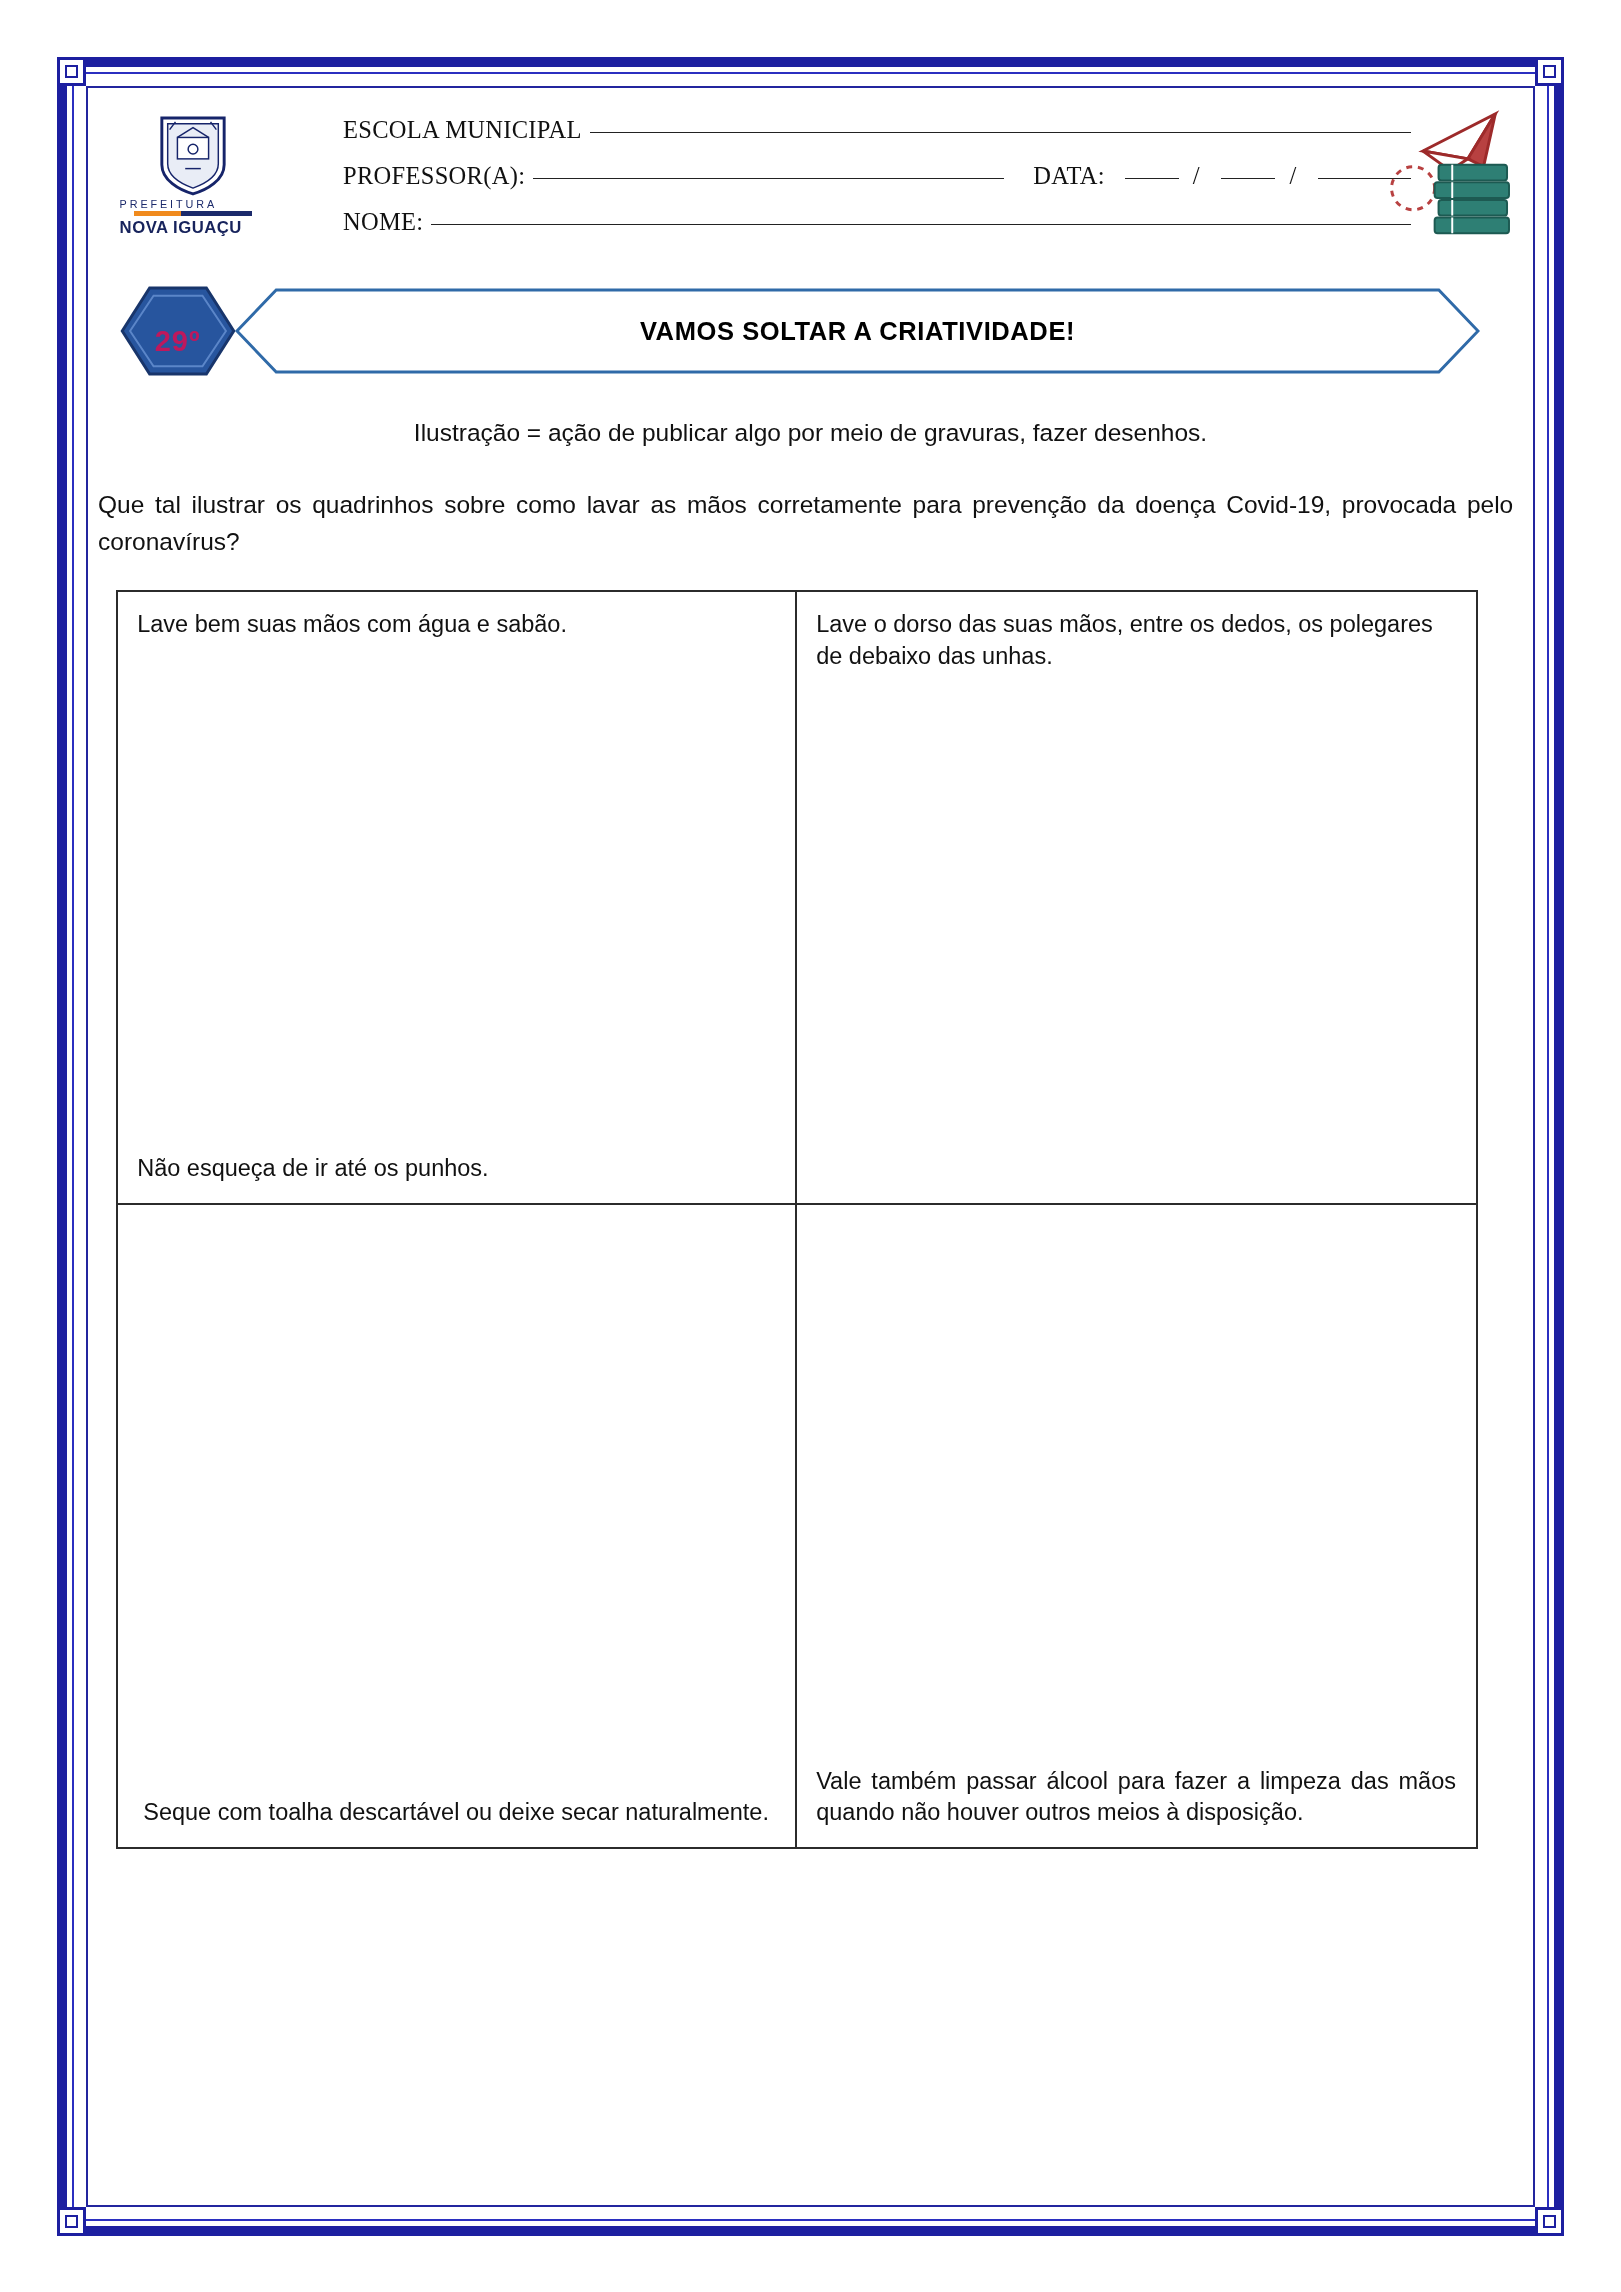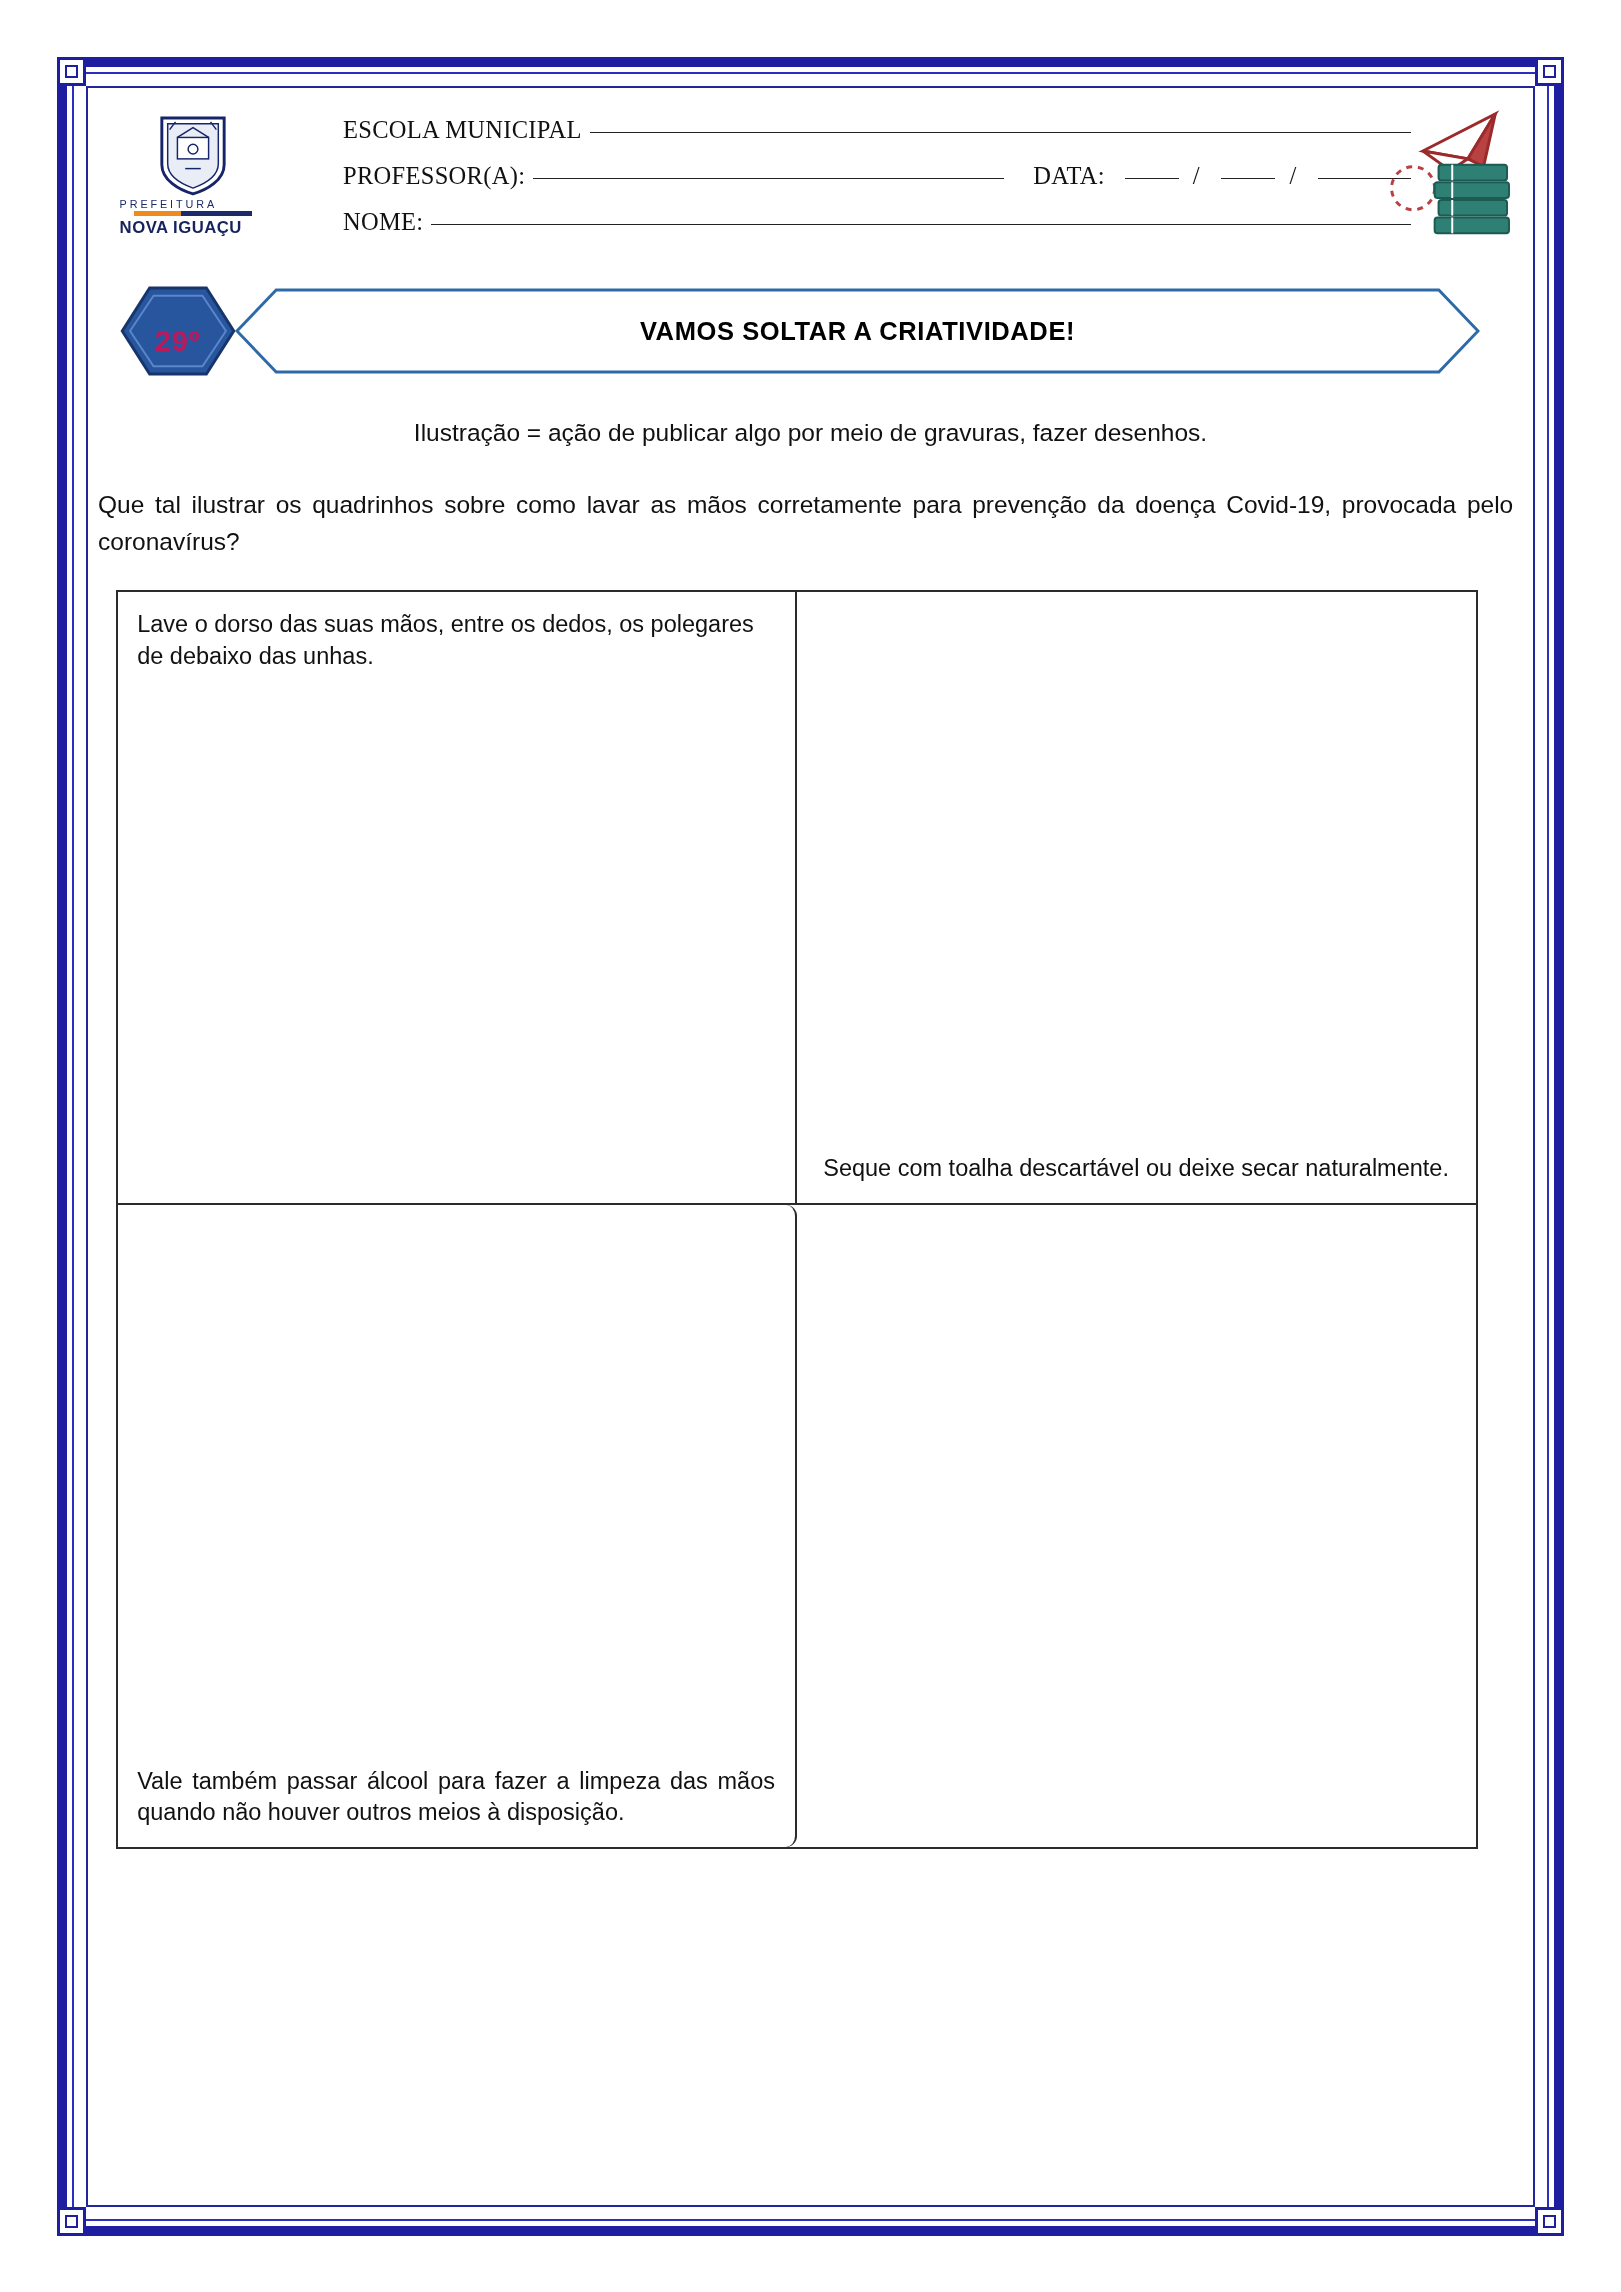--- a/index.html
+++ b/index.html
@@ -231,21 +231,21 @@
     border-right: 2px solid #2b2b2b;
     border-bottom: 2px solid #2b2b2b;
     box-sizing: border-box;
     position: relative;
     padding: 17.6px 19.6px;
     font-size: 23.5px;
     line-height: 1.35;
     color: #111;
   }
   .cell:nth-child(2), .cell:nth-child(4) { border-right: none; }
-  .cell:nth-child(3), .cell:nth-child(4) { border-bottom: none; border-radius: 11px; }
+  .cell:nth-child(3), .cell:nth-child(4) { border-bottom: none; }
 
   .cap-top { position: absolute; left: 19.6px; right: 19.6px; top: 17.6px; }
   .cap-bottom { position: absolute; left: 19.6px; right: 19.6px; bottom: 17.6px; }
   .cap-center { text-align: center; }
   .cap-justify { text-align: justify; }
 </style>
 </head>
 <body>
 
 <div class="page">
@@ -336,20 +336,24 @@
       <div class="banner-text">VAMOS SOLTAR A CRIATIVIDADE!</div>
     </div>
 
     <div class="body-text">
       <div class="centered q2">Ilustração = ação de publicar algo por meio de gravuras, fazer desenhos.</div>
       <div class="q3">Que tal ilustrar os quadrinhos sobre como lavar as mãos corretamente para prevenção da doença Covid-19, provocada pelo coronavírus?</div>
     </div>
 
     <div class="comic">
 
+      <div class="cell">
+        <div class="cap-top">Lave bem suas mãos com água e sabão.</div>
+        <div class="cap-bottom">Não esqueça de ir até os punhos.</div>
+      </div>
 
       <div class="cell">
         <div class="cap-top">Lave o dorso das suas mãos, entre os dedos, os polegares de debaixo das unhas.</div>
       </div>
 
       <div class="cell">
         <div class="cap-bottom cap-center">Seque com toalha descartável ou deixe secar naturalmente.</div>
       </div>
 
       <div class="cell">

